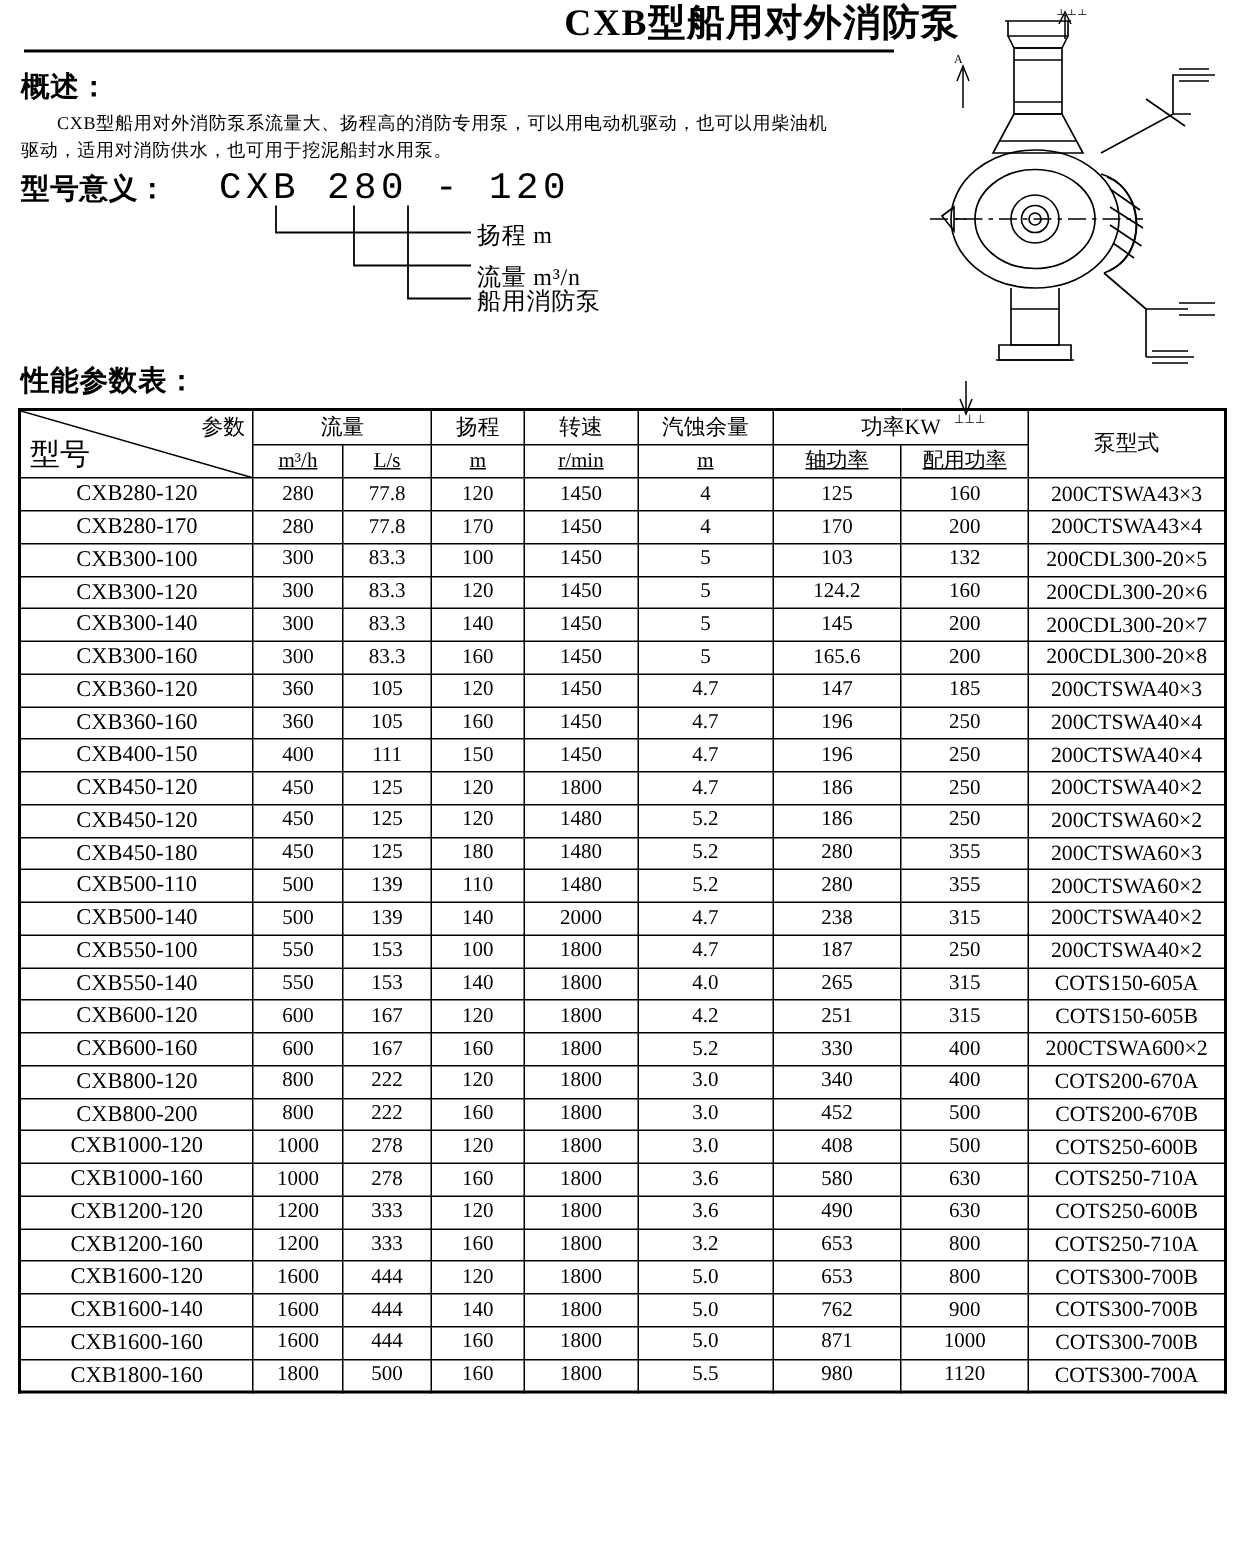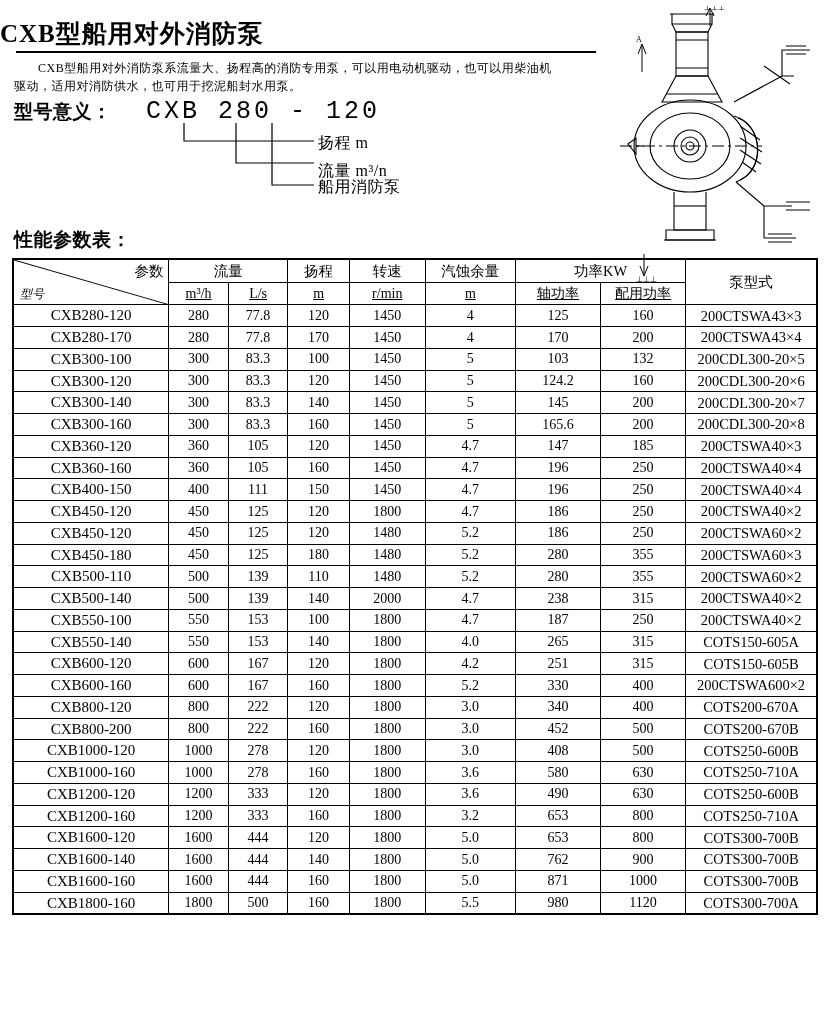--- a/index.html
+++ b/index.html
@@ -10,25 +10,25 @@
     background: #ffffff;
     font-family: "Liberation Serif", "DejaVu Serif", serif;
     color: #000;
     position: relative;
     overflow: hidden;
   }
   .page { position: relative; width: 830px; height: 1035px; padding: 0; }
 
   
   .title {
-    text-align: left;
+    text-align: right;
     font-size: 25px;
     font-weight: bold;
     letter-spacing: 1px;
-    padding-top: 20px;
+    padding-top: 2px;
     padding-right: 190px;
     line-height: 1.15;
   }
   .title-rule {
     width: 580px;
     margin: 2px 0 0 16px;
     border: 0;
     border-top: 2px solid #000;
   }
 
@@ -119,21 +119,21 @@
   .corner {
     position: relative;
     height: 46px;
     padding: 0;
     margin-left: 44px;
   }
   .corner .diag {
     position: absolute; left: 0; top: 0; width: 100%; height: 100%;
   }
   .corner .p1 { position: absolute; right: 5px; top: 2px; font-size: 14.5px; }
-  .corner .p2 { position: absolute; left: 6px; bottom: 2px; font-size: 12px; font-style: italic; }
+  .corner .p2 { position: absolute; left: 6px; bottom: 2px; font-size: 20px; }
   .unit-row td { font-size: 14px; text-decoration: underline; }
 </style>
 </head>
 <body>
 
 <div class="page">
 
   <div class="title">CXB型船用对外消防泵</div>
   <hr class="title-rule">
 
@@ -183,20 +183,21 @@
       </g>
       <g font-family="Liberation Serif, serif" font-size="8" fill="#000">
         <text x="90" y="4">⊥⊥⊥</text>
         <text x="22" y="36">A</text>
         <text x="22" y="276">⊥⊥⊥</text>
       </g>
     </svg>
   </div>
 
   <div class="text-col">
+    <div class="h-label">概述：</div>
     <p class="para">CXB型船用对外消防泵系流量大、扬程高的消防专用泵，可以用电动机驱动，也可以用柴油机驱动，适用对消防供水，也可用于挖泥船封水用泵。</p>
 
     <div class="model-block">
       <div class="model-label">型号意义：</div>
       <div class="model-code">CXB  280 - 120</div>
       <svg class="model-svg" width="560" height="120" xmlns="http://www.w3.org/2000/svg">
         <g stroke="#000" stroke-width="1.2" fill="none">
           <path d="M258 26 L258 88 L300 88"></path>
           <path d="M222 26 L222 66 L300 66"></path>
           <path d="M170 26 L170 44 L300 44"></path>

